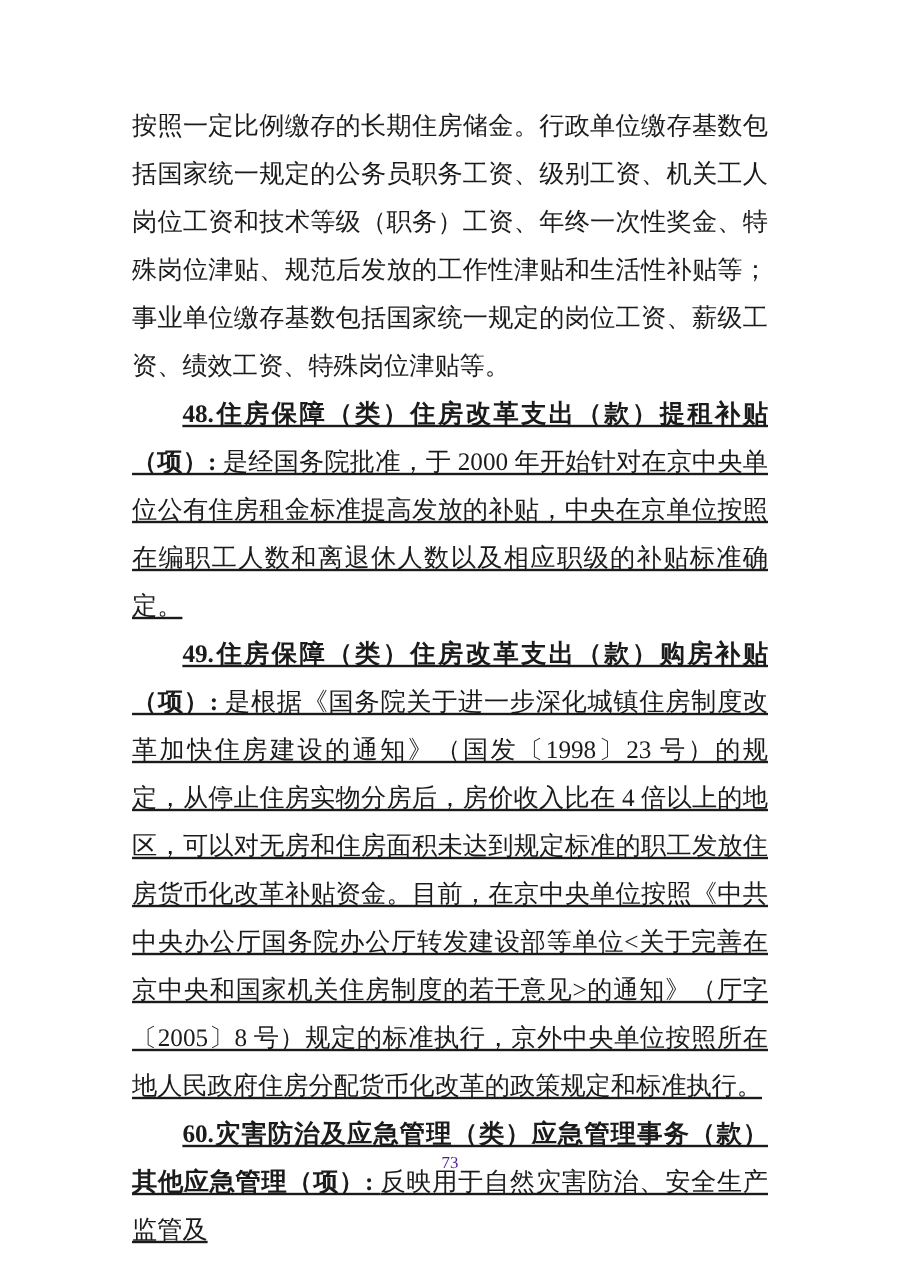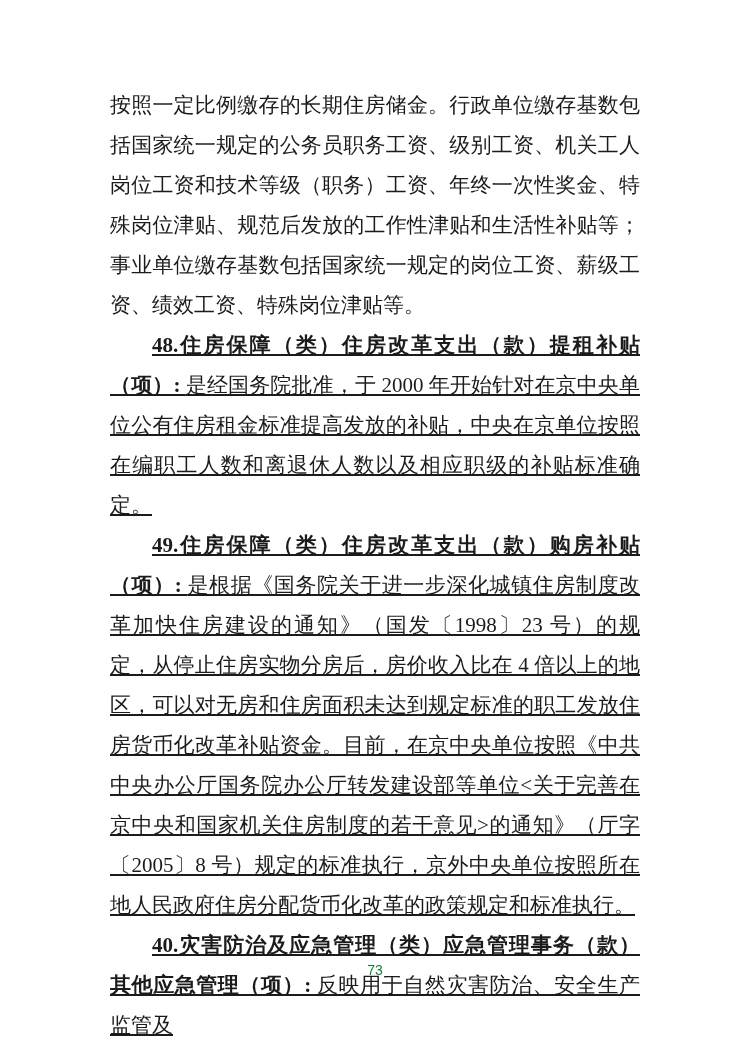--- a/index.html
+++ b/index.html
@@ -38,34 +38,34 @@
     font-weight: bold;
   }
   .pageno {
     position: absolute;
     left: 0;
     top: 960px;
     width: 100%;
     text-align: center;
     font-size: 14px;
     line-height: 20px;
-    color: #15803d;
-    font-family: Liberation Sans, sans-serif;
+    color: #4c1d95;
+    font-family: Liberation Serif, serif;
   }
 </style>
 </head>
 <body>
 
 <div class="page">
   <div class="content">
 
     <p class="para"><span>按照一定比例缴存的长期住房储金。行政单位缴存基数包括国家统一规定的公务员职务工资、级别工资、机关工人岗位工资和技术等级（职务）工资、年终一次性奖金、特殊岗位津贴、规范后发放的工作性津贴和生活性补贴等；事业单位缴存基数包括国家统一规定的岗位工资、薪级工资、绩效工资、特殊岗位津贴等。</span></p>
 
     <p class="para indent"><b class="clause">48.住房保障（类）住房改革支出（款）提租补贴（项）: </b><span>是经国务院批准，于 2000 年开始针对在京中央单位公有住房租金标准提高发放的补贴，中央在京单位按照在编职工人数和离退休人数以及相应职级的补贴标准确定。</span></p>
 
     <p class="para indent"><b class="clause">49.住房保障（类）住房改革支出（款）购房补贴（项）: </b><span>是根据《国务院关于进一步深化城镇住房制度改革加快住房建设的通知》（国发〔1998〕23 号）的规定，从停止住房实物分房后，房价收入比在 4 倍以上的地区，可以对无房和住房面积未达到规定标准的职工发放住房货币化改革补贴资金。目前，在京中央单位按照《中共中央办公厅国务院办公厅转发建设部等单位&lt;关于完善在京中央和国家机关住房制度的若干意见&gt;的通知》（厅字〔2005〕8 号）规定的标准执行，京外中央单位按照所在地人民政府住房分配货币化改革的政策规定和标准执行。</span></p>
 
-    <p class="para indent"><b class="clause">40.灾害防治及应急管理（类）应急管理事务（款）其他应急管理（项）: </b><span>反映用于自然灾害防治、安全生产监管及</span></p>
+    <p class="para indent"><b class="clause">60.灾害防治及应急管理（类）应急管理事务（款）其他应急管理（项）: </b><span>反映用于自然灾害防治、安全生产监管及</span></p>
 
   </div>
 
   <div class="pageno">73</div>
 </div>
 
 </body></html>

